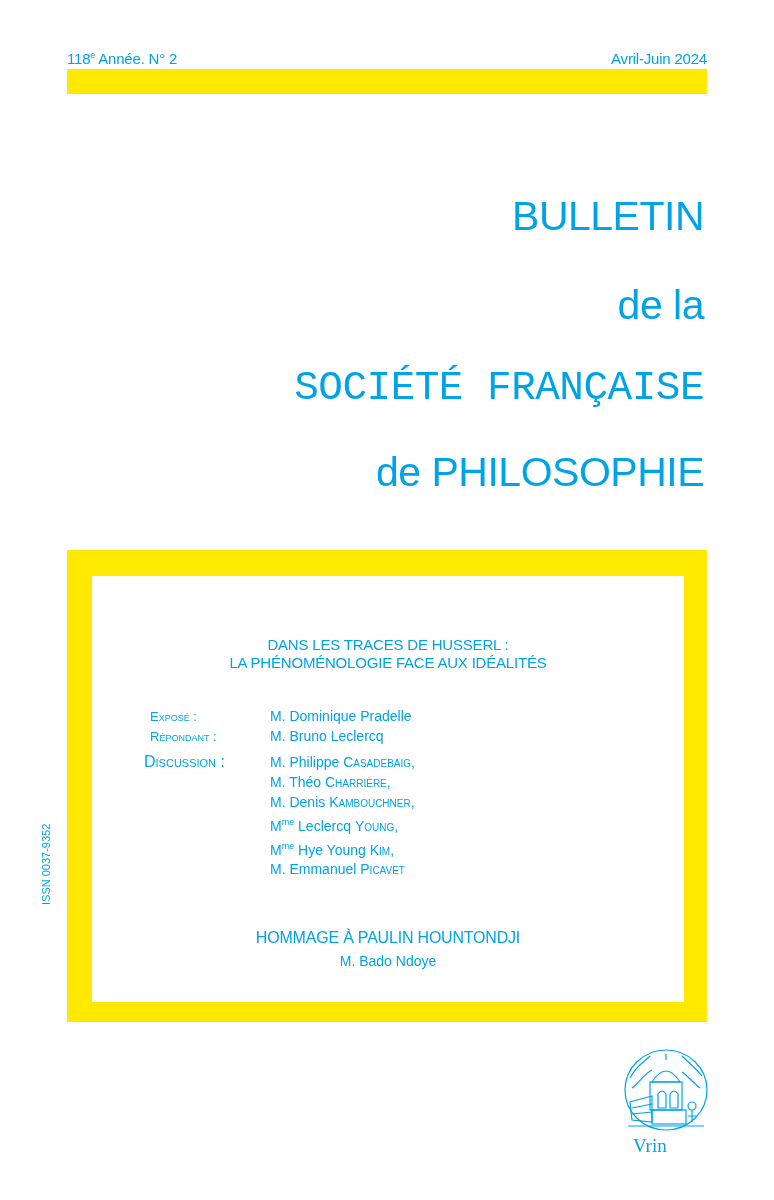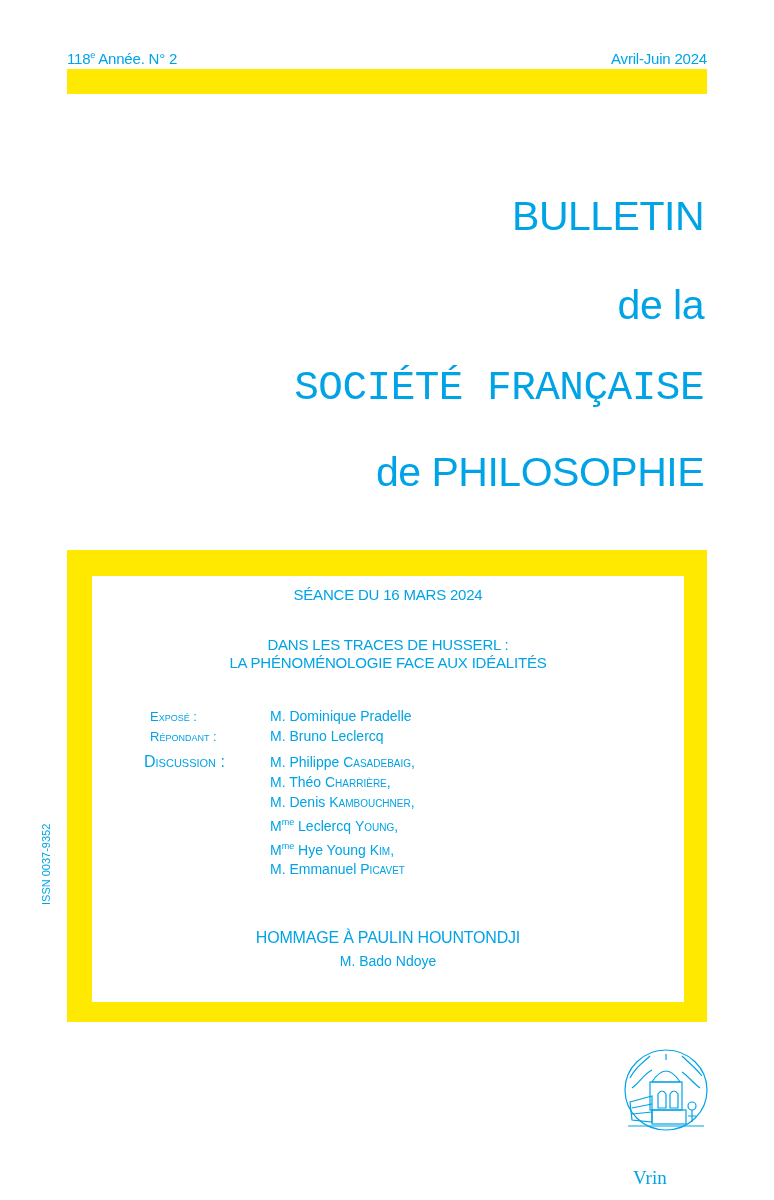--- a/index.html
+++ b/index.html
@@ -23,37 +23,36 @@
   .role-label { display:inline-block; width:120px; font-size:13px; font-variant:small-caps; }
   .role-name { display:inline-block; font-size:14px; }
   .disc-list { position:absolute; left:178px; top:176px; font-size:14px; line-height:20px; white-space:nowrap; }
   .disc-label { position:absolute; left:52px; top:176px; font-size:16px; font-variant:small-caps; line-height:20px; }
   .sc { font-variant:small-caps; }
   sup { font-size:9px; }
   .hommage { top:353px; font-size:16px; letter-spacing:-0.2px; }
   .hommage-author { top:377px; font-size:14px; }
   .issn { left:40px; top:905px; font-size:11px; transform:rotate(-90deg); transform-origin:left top; white-space:nowrap; }
   .logo { left:622px; top:1048px; width:88px; height:112px; }
-  .vrin { left:633px; top:1135px; font-family:"Liberation Serif", serif; font-size:19px;margin-top:32px; }
+  .vrin { left:633px; top:1135px; font-family:"Liberation Serif", serif; font-size:19px; }
 </style>
 </head>
 <body>
 
 <div class="abs top-issue"><span>118</span><sup>e</sup><span> Année. N° 2</span></div>
 <div class="abs top-date">Avril-Juin 2024</div>
 <div class="abs top-bar"></div>
 
 <div class="abs title-line t1">BULLETIN</div>
 <div class="abs title-line t2">de la</div>
 <div class="abs title-line t3">SOCIÉTÉ FRANÇAISE</div>
 <div class="abs title-line t4">de PHILOSOPHIE</div>
 
 <div class="abs frame">
   <div class="inner">
-    <div class="center seance">SÉANCE DU 16 MARS 2024</div>
     <div class="center subject">
       <div>DANS LES TRACES DE HUSSERL :</div>
       <div>LA PHÉNOMÉNOLOGIE FACE AUX IDÉALITÉS</div>
     </div>
 
     <div class="role-row" style="top:132px;">
       <span class="role-label">Exposé :</span><span class="role-name">M. Dominique Pradelle</span>
     </div>
     <div class="role-row" style="top:152px;">
       <span class="role-label">Répondant :</span><span class="role-name">M. Bruno Leclercq</span>

